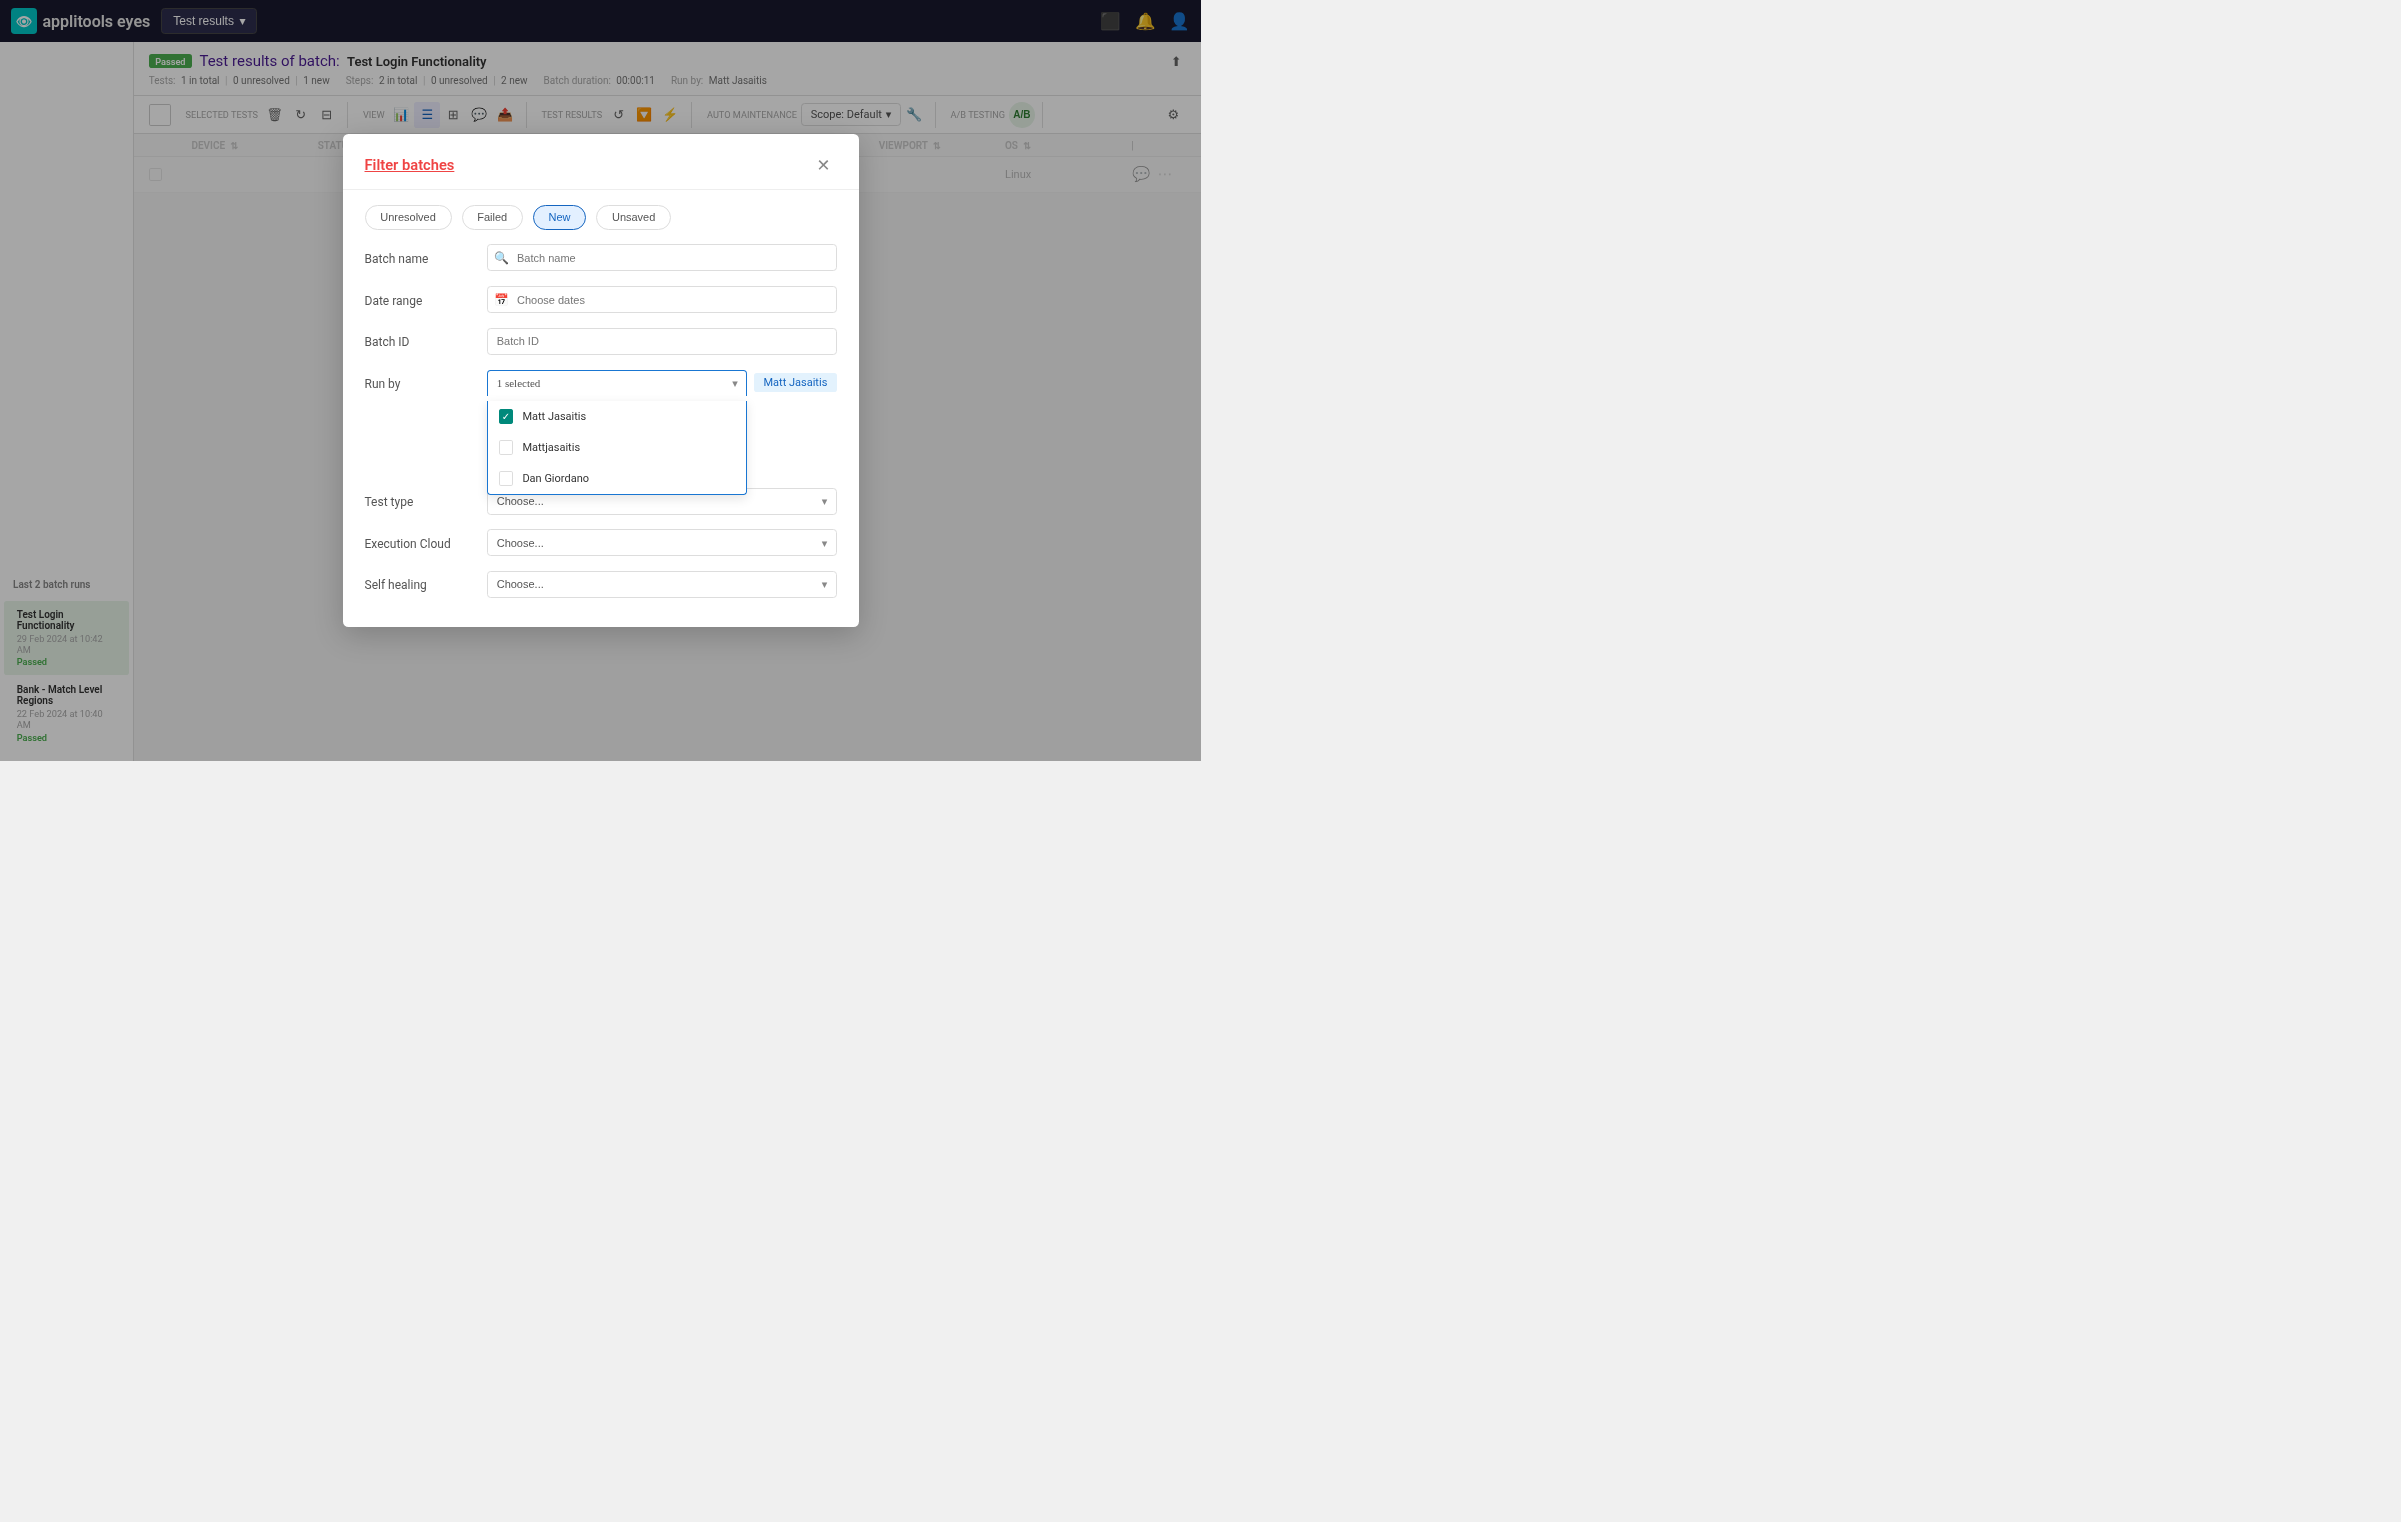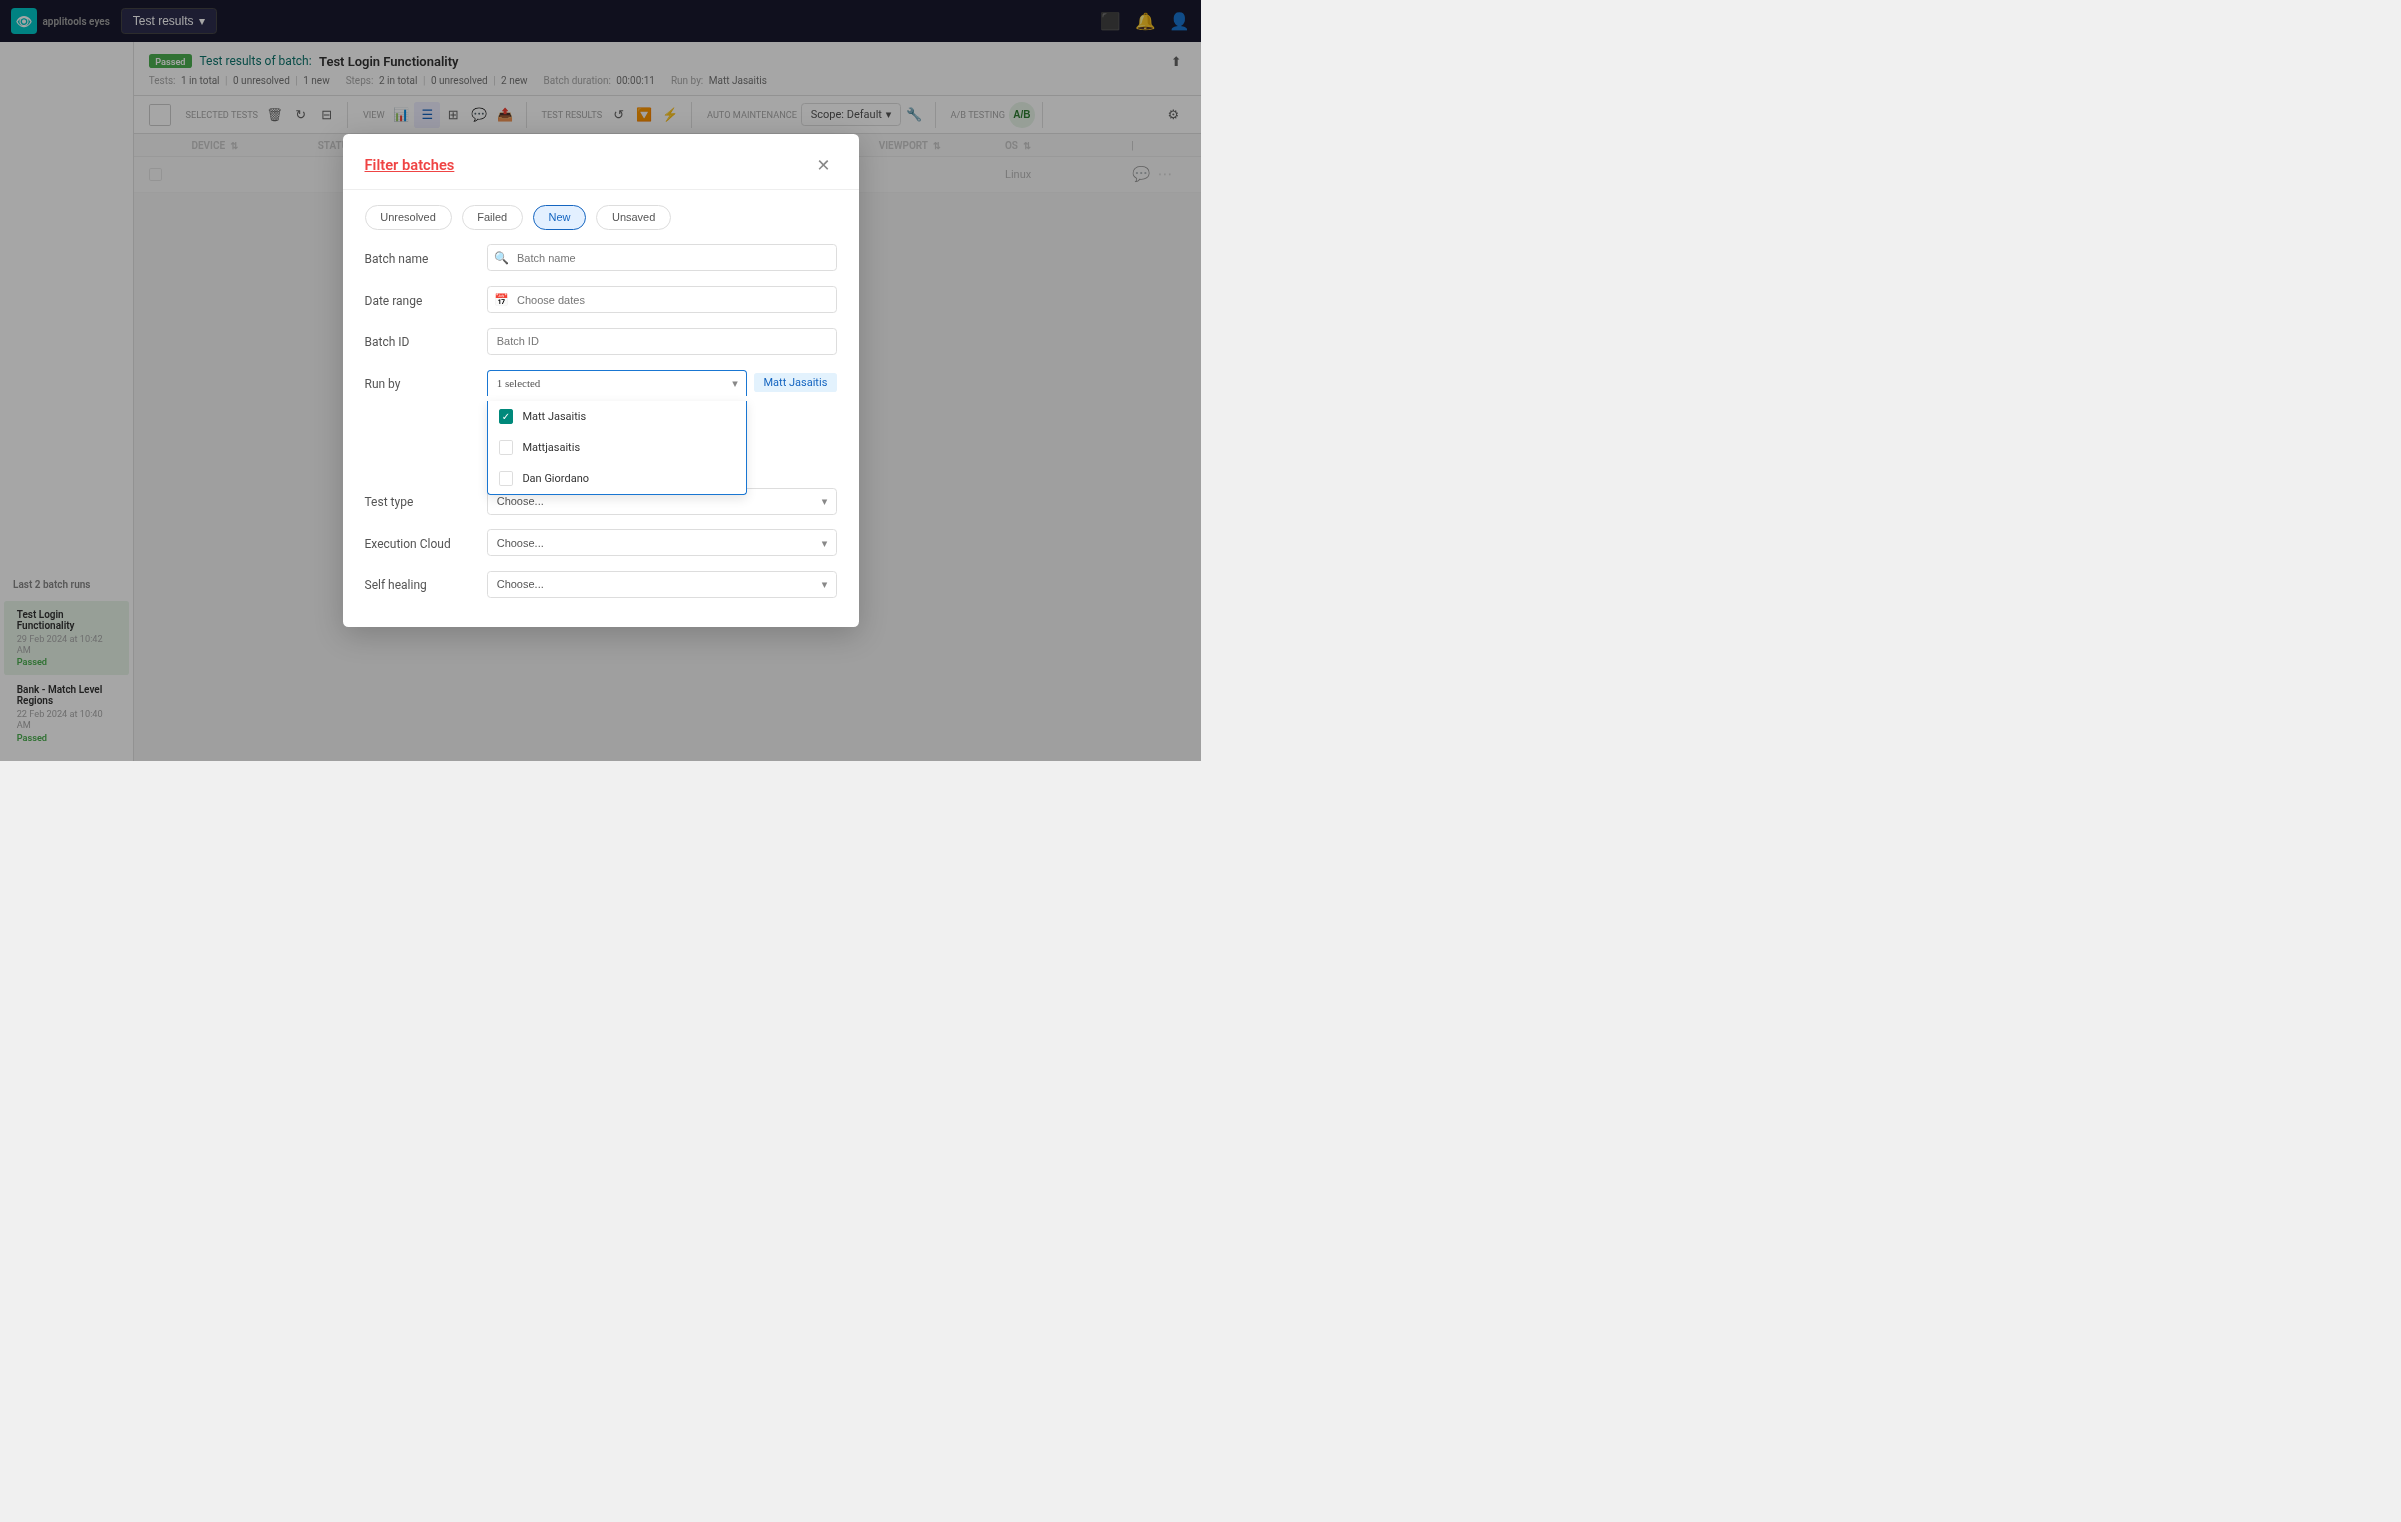--- a/index.html
+++ b/index.html
@@ -26,22 +26,22 @@
     .logo {
       display: flex;
       align-items: center;
       gap: 5.5px;
     }
     .logo-icon {
       width: 26px;
       height: 26px;
     }
     .logo-text {
-      color: #a3a3a3;
-      font-size: 10px;
+      color: #e5e5e5;
+      font-size: 16px;
       font-weight: 600;
     }
     .test-results-btn {
       background: #2d2d4e;
       color: white;
       border: 0.9px solid #444;
       border-radius: 3.7px;
       padding: 4.6px 11px;
       font-size: 12px;
       display: flex;
@@ -535,21 +535,21 @@
         <span style="font-size:9.2px;color:#4caf50;font-weight:600">Passed</span>
       </div>
     </div>
   </div>
 
   <div class="content">
 
     <div class="batch-header">
       <div class="batch-title-row">
         <span class="status-passed">Passed</span>
-        <span style="font-size:12px;color:#0f766e">Test results of batch:</span>
+        <span style="font-size:15px;color:#4c1d95">Test results of batch:</span>
         <span class="batch-title">Test Login Functionality</span>
         <div style="flex:1"></div>
         <div class="nav-icon" style="color:#666;font-size:13px">⬆</div>
       </div>
       <div class="batch-meta">
         <span class="meta-label">Tests:</span>
         <span>1 in total</span>
         <span class="meta-sep">|</span>
         <span>0 unresolved</span>
         <span class="meta-sep">|</span>

